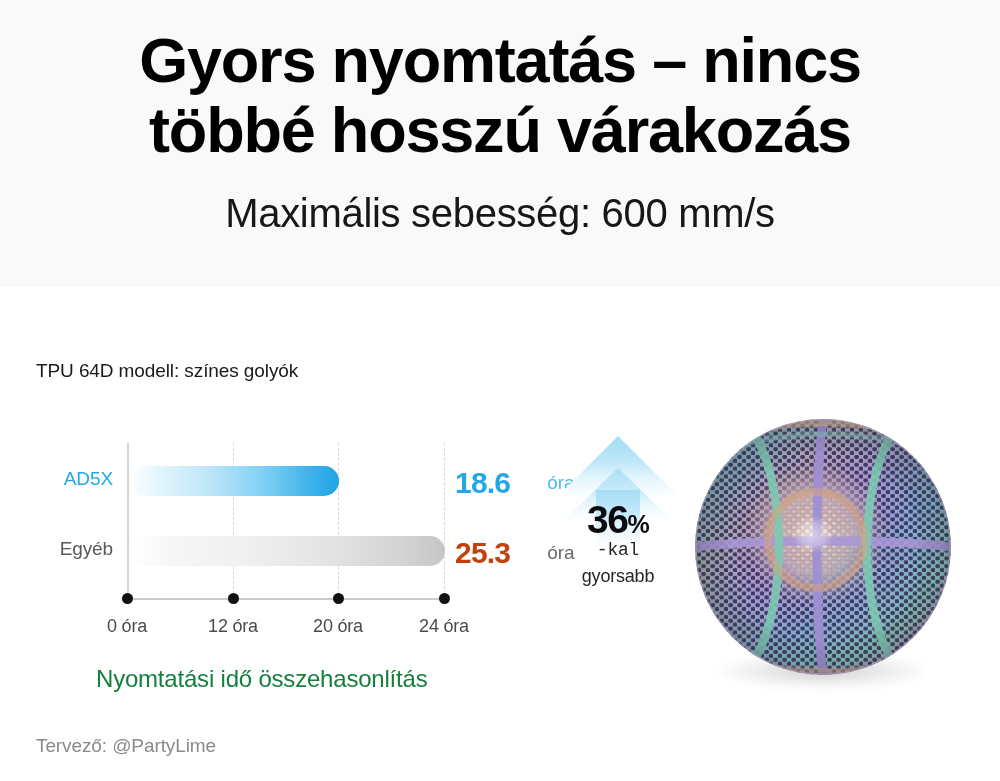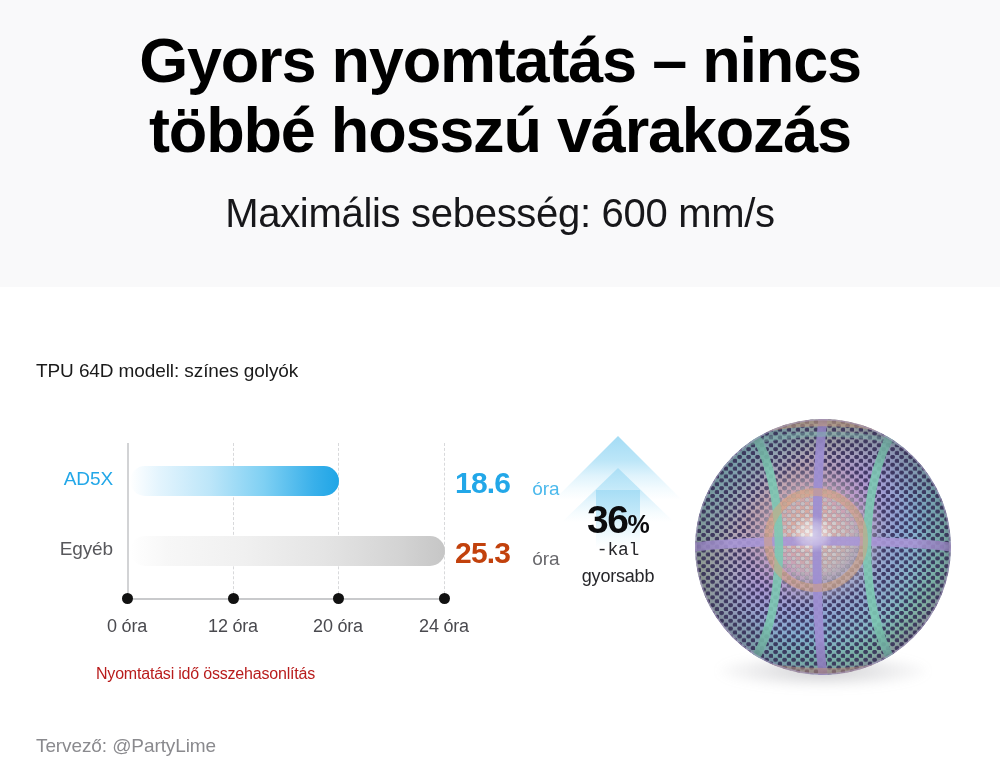--- a/index.html
+++ b/index.html
@@ -149,43 +149,44 @@
     background: linear-gradient(to right, #ffffff 0%, #e3f4fd 14%, #bde6f9 38%, #7fd0f3 64%, #39b0ea 88%, #1fa5e6 100%);
   }
   .bar.gray {
     background: linear-gradient(to right, #ffffff 0%, #f7f7f7 12%, #f0f0f0 36%, #e4e4e4 62%, #d3d3d3 86%, #c6c6c6 100%);
   }
 
   .bar-value {
     position: absolute;
     white-space: nowrap;
     display: flex;
-    align-items: flex-end;
-    gap: 22px;
+    align-items: center;
+    gap: 7px;
   }
   .bar-value .num {
     font-size: 30px;
     font-weight: 700;
     letter-spacing: -0.8px;
   }
   .bar-value .unit {
     font-size: 19px;
     font-weight: 400;
+    margin-left: 30px;
   }
   .bar-value.blue .num { color: #22a7e8; }
   .bar-value.blue .unit { color: #4cb9ec; }
   .bar-value.gray .num { color: #c2410c; }
   .bar-value.gray .unit { color: #68686c; }
 
   .chart-footer {
     position: absolute;
     left: 96px;
     top: 665px;
-    font-size: 16px;
-    color: #b91c1c;
+    font-size: 24px;
+    color: #15803d;
     letter-spacing: -0.2px;
   }
 
   .credit {
     position: absolute;
     left: 36px;
     top: 735px;
     font-size: 19px;
     color: #8a8a8e;
     letter-spacing: -0.1px;

